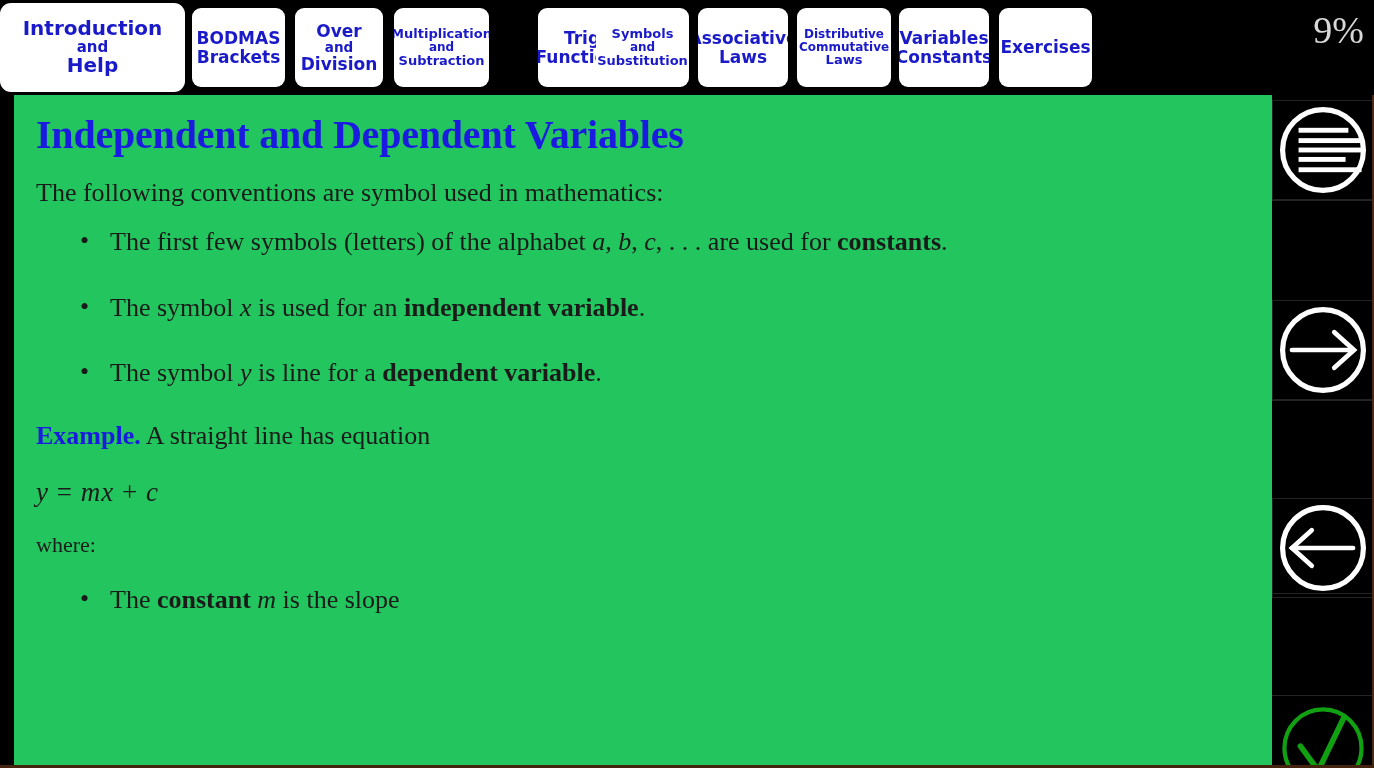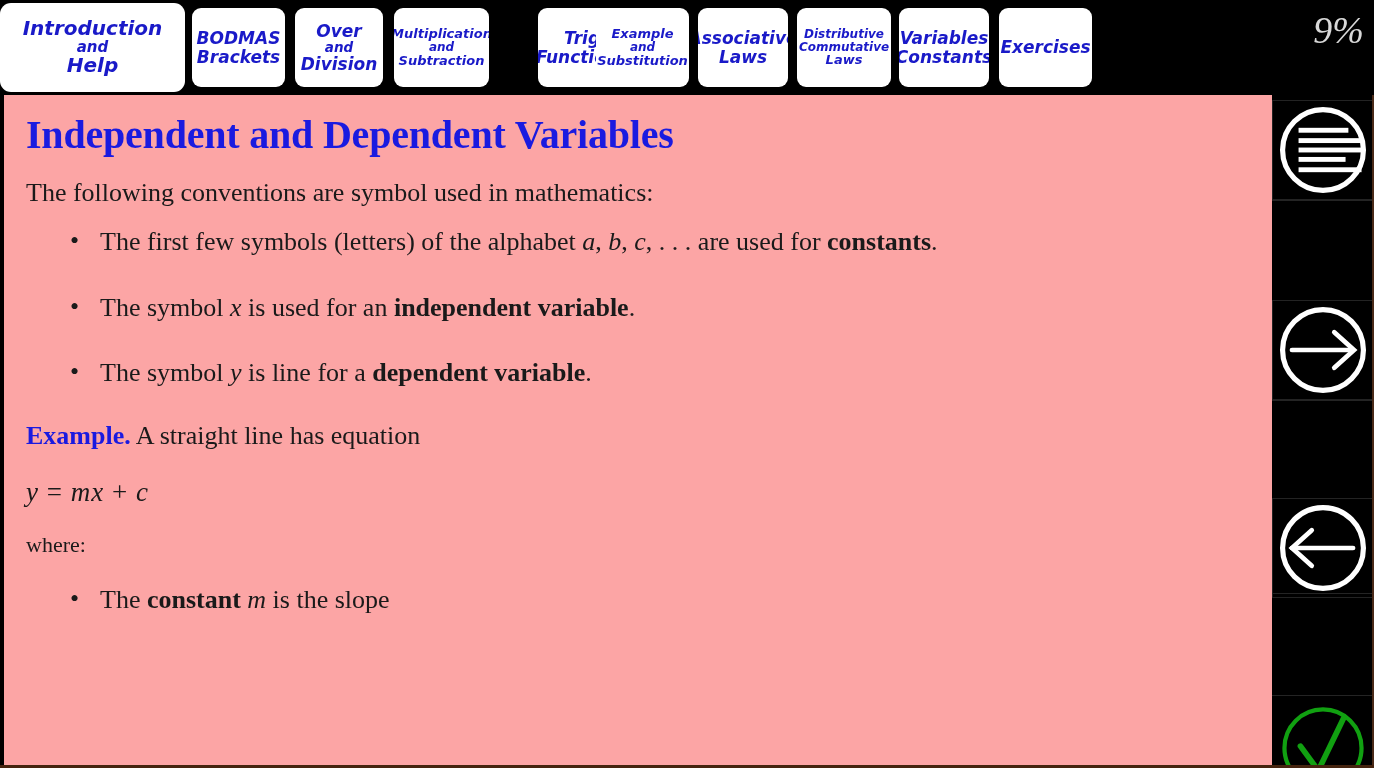--- a/index.html
+++ b/index.html
@@ -15,21 +15,20 @@
     font-family: "Liberation Serif", serif;
     position: relative;
   }
 
   
   #tabbar {
     position: absolute;
     left: 0; top: 0;
     width: 1374px; height: 95px;
     background: #000000;
-    font-style: italic;
   }
 
   .tab {
     position: absolute;
     background: #ffffff;
     border-radius: 9px;
     display: flex;
     flex-direction: column;
     align-items: center;
     justify-content: center;
@@ -69,24 +68,24 @@
     top: 8px;
     font-family: "Liberation Serif", serif;
     font-size: 38px;
     color: #d8d8d8;
     letter-spacing: 0px;
   }
 
   
   #content {
     position: absolute;
-    left: 4px; top: 95px;
+    left: 14px; top: 95px;
     width: 1272px;
     height: 671px;
-    background: #fca5a5;
+    background: #22c55e;
     overflow: hidden;
     color: #1a1a1a;
   }
 
   #slide {
     padding: 16px 30px 0 22px;
   }
 
   #slide-title {
     color: #1a1ae0;
@@ -227,21 +226,21 @@
       <div class="tab inactive tiny" style="left: 394px; width: 95px;">
         <span class="l">Multiplication</span>
         <span class="l sm">and</span>
         <span class="l">Subtraction</span>
       </div>
       <div class="tab inactive" style="left: 498px; width: 88px; margin-left: 40px;">
         <span class="l">Trig</span>
         <span class="l">Functions</span>
       </div>
       <div class="tab inactive tiny" style="left: 596px; width: 93px;">
-        <span class="l">Example</span>
+        <span class="l">Symbols</span>
         <span class="l sm">and</span>
         <span class="l">Substitution</span>
       </div>
       <div class="tab inactive" style="left: 698px; width: 90px;">
         <span class="l">Associative</span>
         <span class="l">Laws</span>
       </div>
       <div class="tab inactive tiny" style="left: 797px; width: 94px;">
         <span class="l sm">Distributive</span>
         <span class="l sm">Commutative</span>

